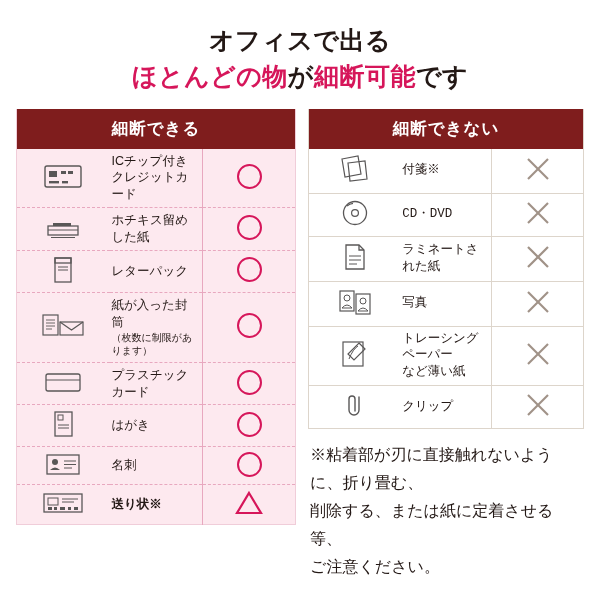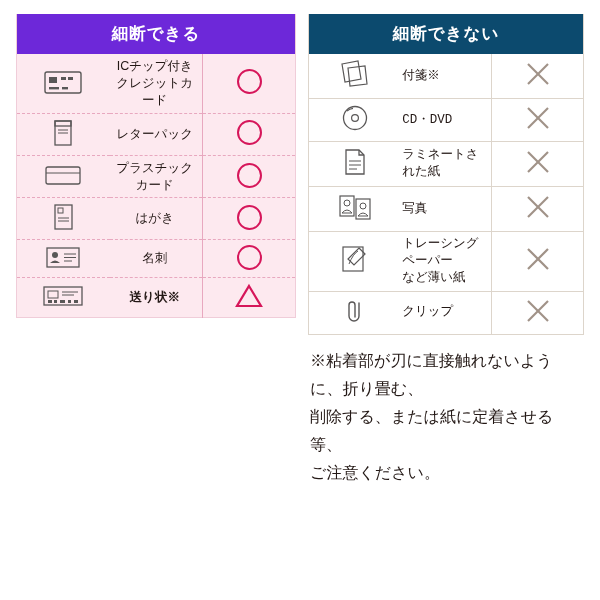--- a/index.html
+++ b/index.html
@@ -60,34 +60,33 @@
   }
   .tbl th {
     font-size: 16.5px;
     font-weight: bold;
     color: #ffffff;
     padding: 9px 0;
     text-align: center;
     letter-spacing: 1px;
   }
   .head-can {
-    background: #6d28d9;
+    background: #7f1d1d;
   }
   .head-cannot {
-    background: #0c4a6e;
+    background: #7f1d1d;
   }
   .tbl td {
     font-size: 12.5px;
     vertical-align: middle;
   }
   
   .col-left .tbl td {
     background: #fde9ef;
     border-bottom: 1px dashed #e8a8bf;
-    text-align: center;
   }
   .col-left .tbl tr:last-child td {
     border-bottom: none;
   }
   .col-left .tbl {
     border-left: 1px solid #f0cdd9;
     border-right: 1px solid #f0cdd9;
     border-bottom: 1px solid #f0cdd9;
   }
   .cell-icon {
@@ -148,20 +147,26 @@
   .svg-wrap {
     display: inline-block;
     line-height: 0;
   }
 </style>
 </head>
 <body>
 
 <div class="page">
 
+  <div class="heading">
+    <div class="line line1">オフィスで出る</div>
+    <div class="line">
+      <span class="pink">ほとんどの物</span><span class="dark">が</span><span class="pink">細断可能</span><span class="dark">です</span>
+    </div>
+  </div>
 
   <div class="tables">
 
     <div class="col-left">
       <table class="tbl">
         <thead>
           <tr>
             <th class="head-can" colspan="3">細断できる</th>
           </tr>
         </thead>
@@ -182,38 +187,76 @@
             </td>
             <td class="cell-label">
               <span>ICチップ付き</span><br>
               <span>クレジットカード</span>
             </td>
             <td class="cell-mark">
               <span class="mark-circle"></span>
             </td>
           </tr>
 
+          <tr>
+            <td class="cell-icon">
+              <span class="svg-wrap">
+                <svg width="40" height="28" viewBox="0 0 40 28">
+                  <rect x="5" y="12" width="30" height="9" fill="none" stroke="#595757" stroke-width="1.3"></rect>
+                  <line x1="5" y1="16" x2="35" y2="16" stroke="#595757" stroke-width="1"></line>
+                  <path d="M10 9 h18 v3 h-18 z" fill="#595757"></path>
+                  <line x1="8" y1="23.5" x2="32" y2="23.5" stroke="#595757" stroke-width="1"></line>
+                </svg>
+              </span>
+            </td>
+            <td class="cell-label">ホチキス留めした紙</td>
+            <td class="cell-mark">
+              <span class="mark-circle"></span>
+            </td>
+          </tr>
 
           <tr>
             <td class="cell-icon">
               <span class="svg-wrap">
                 <svg width="40" height="30" viewBox="0 0 40 30">
                   <rect x="12" y="3" width="16" height="24" fill="none" stroke="#595757" stroke-width="1.3"></rect>
                   <rect x="12" y="3" width="16" height="5" fill="none" stroke="#595757" stroke-width="1.3"></rect>
                   <line x1="15" y1="12" x2="25" y2="12" stroke="#595757" stroke-width="1"></line>
                   <line x1="15" y1="15" x2="25" y2="15" stroke="#595757" stroke-width="1"></line>
                 </svg>
               </span>
             </td>
             <td class="cell-label">レターパック</td>
             <td class="cell-mark">
               <span class="mark-circle"></span>
             </td>
           </tr>
 
+          <tr>
+            <td class="cell-icon">
+              <span class="svg-wrap">
+                <svg width="48" height="30" viewBox="0 0 48 30">
+                  <rect x="4" y="4" width="15" height="20" fill="none" stroke="#595757" stroke-width="1.2"></rect>
+                  <line x1="7" y1="9" x2="16" y2="9" stroke="#595757" stroke-width="0.9"></line>
+                  <line x1="7" y1="12" x2="16" y2="12" stroke="#595757" stroke-width="0.9"></line>
+                  <line x1="7" y1="15" x2="16" y2="15" stroke="#595757" stroke-width="0.9"></line>
+                  <line x1="7" y1="18" x2="13" y2="18" stroke="#595757" stroke-width="0.9"></line>
+                  <rect x="21" y="11" width="23" height="13" fill="none" stroke="#595757" stroke-width="1.2"></rect>
+                  <path d="M21 11 L32.5 19 L44 11" fill="none" stroke="#595757" stroke-width="1.2"></path>
+                </svg>
+              </span>
+            </td>
+            <td class="cell-label">
+              <span>紙が入った封筒</span>
+              <span class="sub">（枚数に制限があります）</span>
+            </td>
+            <td class="cell-mark">
+              <span class="mark-circle"></span>
+            </td>
+          </tr>
 
           <tr>
             <td class="cell-icon">
               <span class="svg-wrap">
                 <svg width="40" height="26" viewBox="0 0 40 26">
                   <rect x="3" y="5" width="34" height="17" rx="2" fill="none" stroke="#595757" stroke-width="1.3"></rect>
                   <line x1="3" y1="11" x2="37" y2="11" stroke="#595757" stroke-width="1"></line>
                 </svg>
               </span>
             </td>

